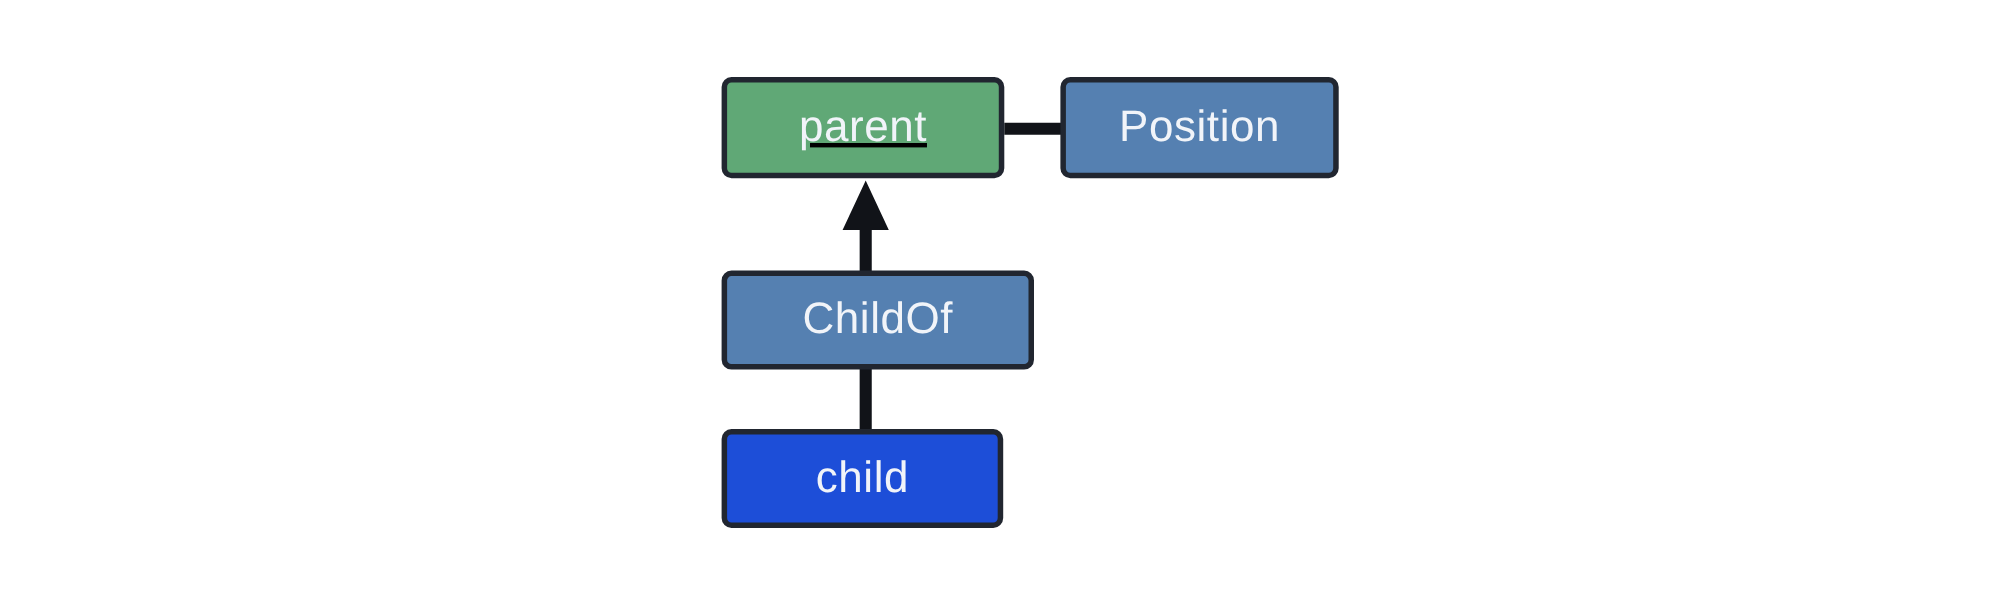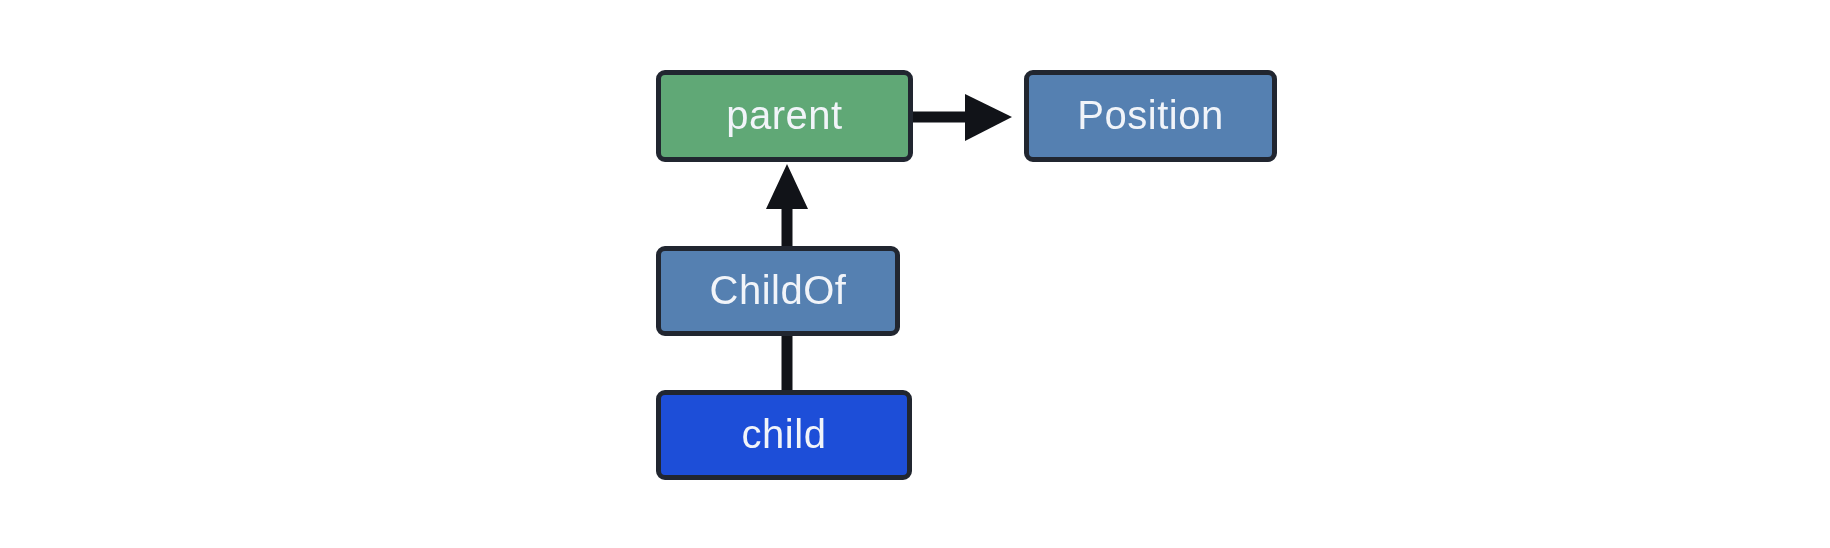--- a/index.html
+++ b/index.html
@@ -31,23 +31,23 @@
     align-items: center;
     justify-content: center;
   }
   .node .label {
     font-size: 40px;
     line-height: 1;
     color: #F1F4F9;
     letter-spacing: 0.5px;
     padding-bottom: 2px;
   }
-  .node-parent   { left: 656px;  top: 70px;  width: 257px; height: 92px; background: #60A876; }
-  .node-position { left: 1024px; top: 70px;  width: 253px; height: 92px; background: #5580B1; }
-  .node-childof  { left: 656px;  top: 246px; width: 244px; height: 90px; background: #5580B1; }
+  .node-parent   { left: 656px;  top: 70px;  width: 257px; height: 92px; background: #60A876; text-decoration: underline; }
+  .node-position { left: 964px; top: 70px;  width: 253px; height: 92px; background: #5580B1; }
+  .node-childof  { left: 656px;  top: 246px; width: 284px; height: 90px; background: #5580B1; }
   .node-child    { left: 656px;  top: 390px; width: 256px; height: 90px; background: #60A876; }
 </style>
 </head>
 <body>
 
 <div class="canvas">
 
   <svg class="connectors" viewBox="0 0 1830 548" xmlns="http://www.w3.org/2000/svg">
 
     <line x1="913" y1="117" x2="972" y2="117" stroke-width="11" stroke="#111318"></line>

